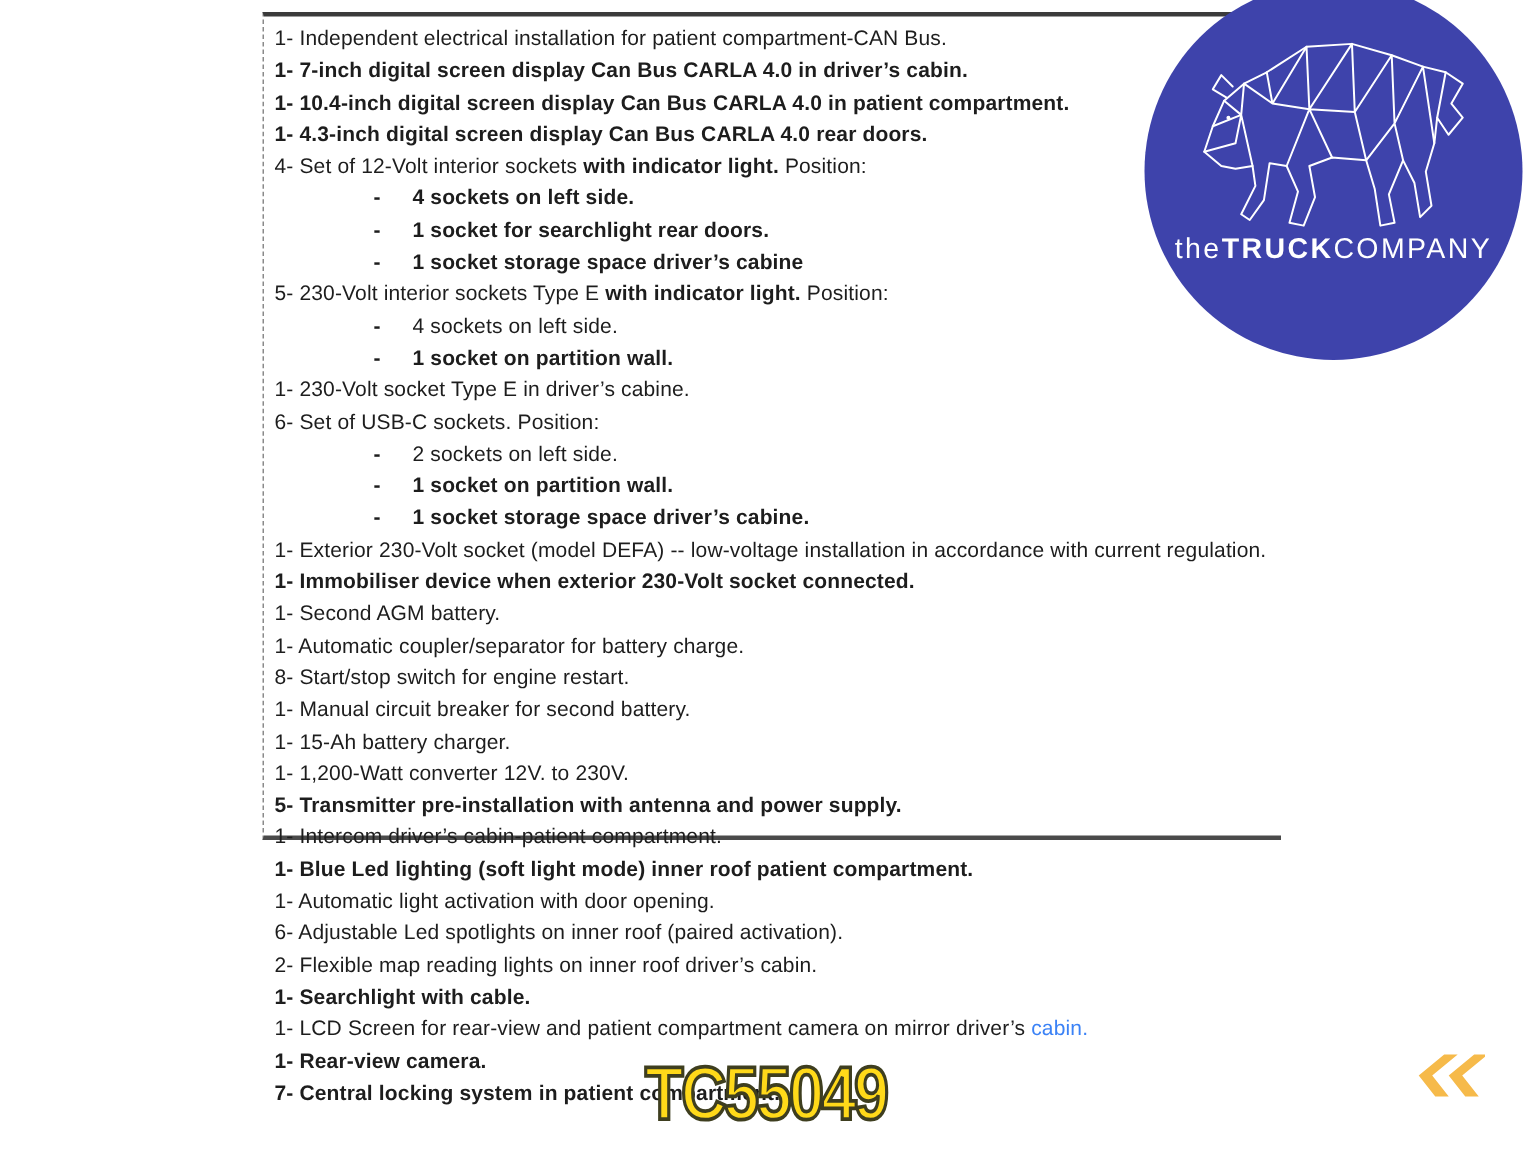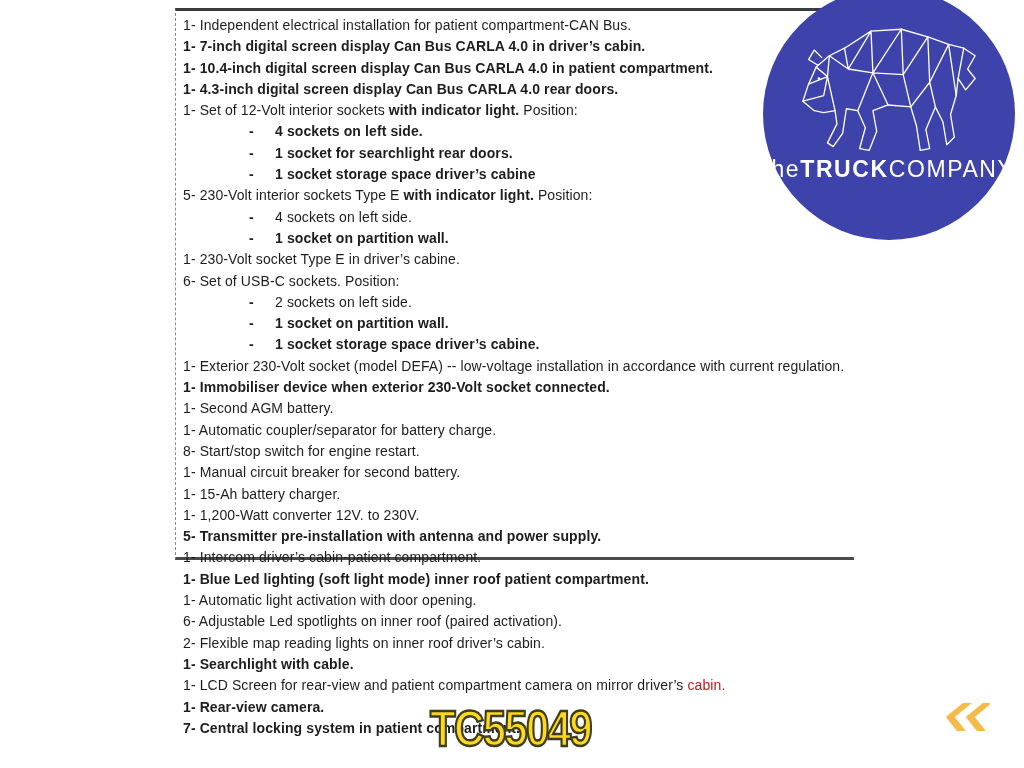--- a/index.html
+++ b/index.html
@@ -19,30 +19,30 @@
     z-index:1;
   }
   .line{
     font-size:14px;line-height:21.3px;color:#1d1d1d;
     white-space:nowrap;      
     letter-spacing:0.1px;
   }
   .line.indent{padding-left:66px;}
   .bullet{display:inline-block;width:26px;font-weight:bold;}
   .seg.b{font-weight:bold;}
-  .seg.faded{color:#b91c1c;}
+  .seg.faded{color:#3b82f6;}
   
   .logo{
     position:absolute;left:763px;top:-12px;width:252px;height:252px;
     border-radius:50%;background:#3e43ab;z-index:5;
   }
   .logo svg.bull{position:absolute;left:26px;top:28px;}
   .logo-text{
     position:absolute;left:0;right:0;top:168px;text-align:center;
-    color:#ffffff;font-size:23px;letter-spacing:1.6px;white-space:nowrap;
+    color:#ffffff;font-size:19px;letter-spacing:1.6px;white-space:nowrap;
   }
   .logo-text .lt-thin{font-weight:normal;}
   .logo-text .lt-bold{font-weight:bold;}
   
   .watermark{
     position:absolute;left:430px;top:700px;z-index:6;
     font-size:50px;font-weight:bold;letter-spacing:-2px;
     color:#ffd919;
     -webkit-text-stroke:2.5px #3e3e1f;
     transform:scaleX(0.84);transform-origin:0 0;
@@ -55,21 +55,21 @@
 </style>
 </head>
 <body>
 
 <div class="doc">
   <div id="doc-lines">
       <div class="line"><span class="seg">1- Independent electrical installation for patient compartment-CAN Bus.</span></div>
       <div class="line"><span class="seg b">1- 7-inch digital screen display Can Bus CARLA 4.0 in driver’s cabin.</span></div>
       <div class="line"><span class="seg b">1- 10.4-inch digital screen display Can Bus CARLA 4.0 in patient compartment.</span></div>
       <div class="line"><span class="seg b">1- 4.3-inch digital screen display Can Bus CARLA 4.0 rear doors.</span></div>
-      <div class="line"><span class="seg">1- Set of 12-Volt interior sockets </span><span class="seg b">with indicator light.</span><span class="seg"> Position:</span></div>
+      <div class="line"><span class="seg">4- Set of 12-Volt interior sockets </span><span class="seg b">with indicator light.</span><span class="seg"> Position:</span></div>
       <div class="line indent"><span class="bullet">-</span><span class="seg b">4 sockets on left side.</span></div>
       <div class="line indent"><span class="bullet">-</span><span class="seg b">1 socket for searchlight rear doors.</span></div>
       <div class="line indent"><span class="bullet">-</span><span class="seg b">1 socket storage space driver’s cabine</span></div>
       <div class="line"><span class="seg">5- 230-Volt interior sockets Type E </span><span class="seg b">with indicator light.</span><span class="seg"> Position:</span></div>
       <div class="line indent"><span class="bullet">-</span><span class="seg">4 sockets on left side.</span></div>
       <div class="line indent"><span class="bullet">-</span><span class="seg b">1 socket on partition wall.</span></div>
       <div class="line"><span class="seg">1- 230-Volt socket Type E in driver’s cabine.</span></div>
       <div class="line"><span class="seg">6- Set of USB-C sockets. Position:</span></div>
       <div class="line indent"><span class="bullet">-</span><span class="seg">2 sockets on left side.</span></div>
       <div class="line indent"><span class="bullet">-</span><span class="seg b">1 socket on partition wall.</span></div>

